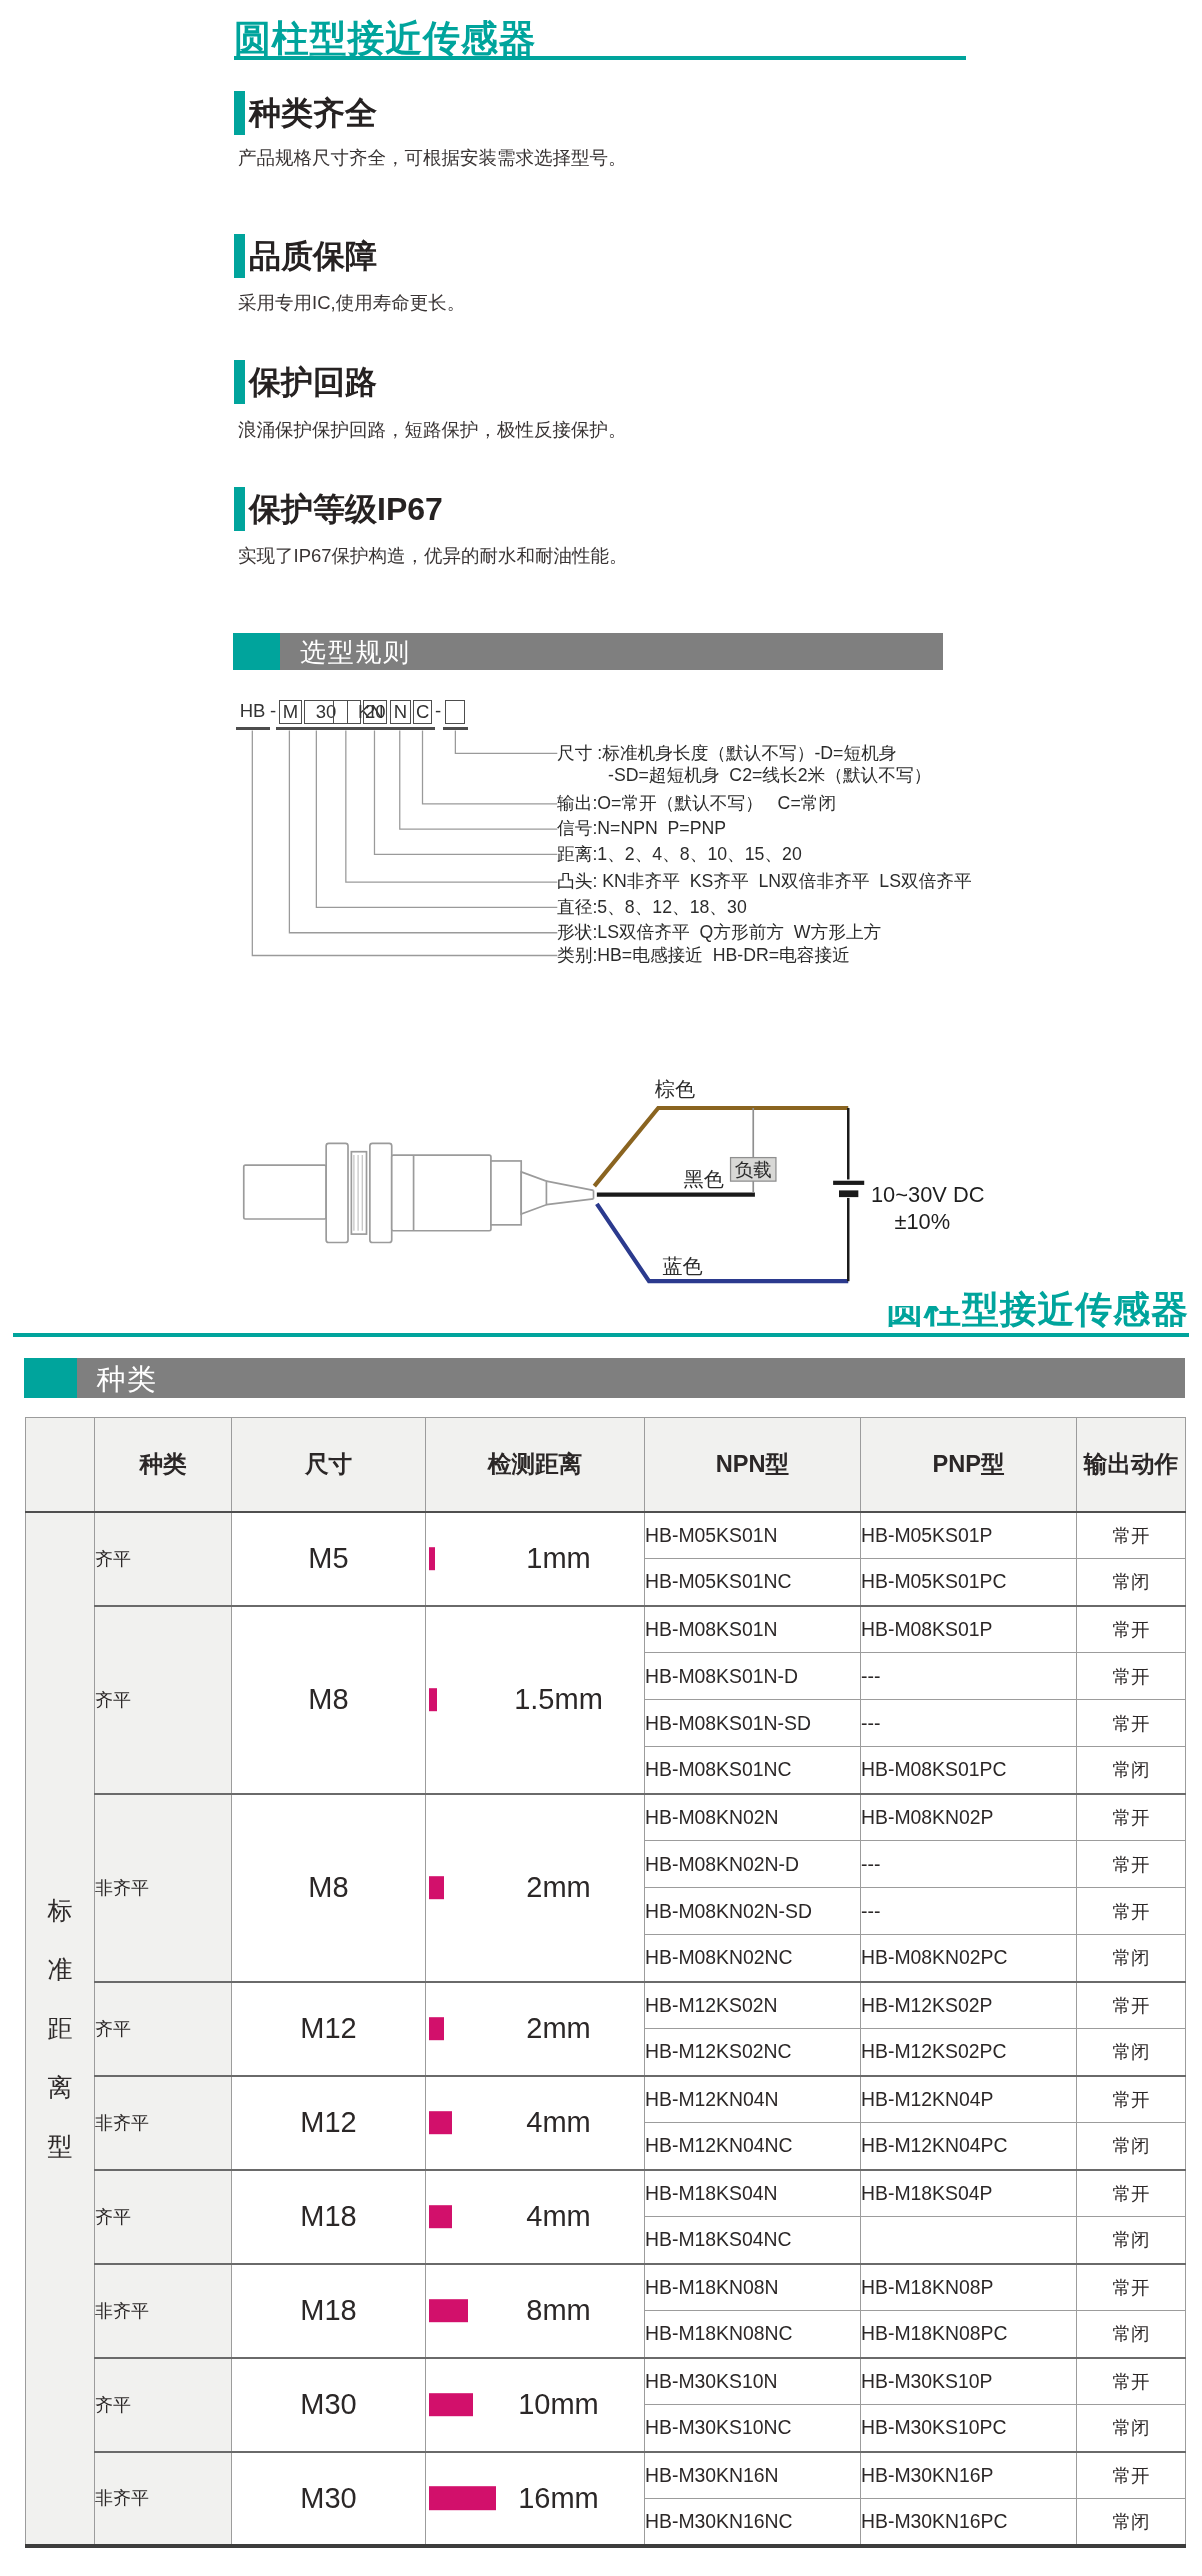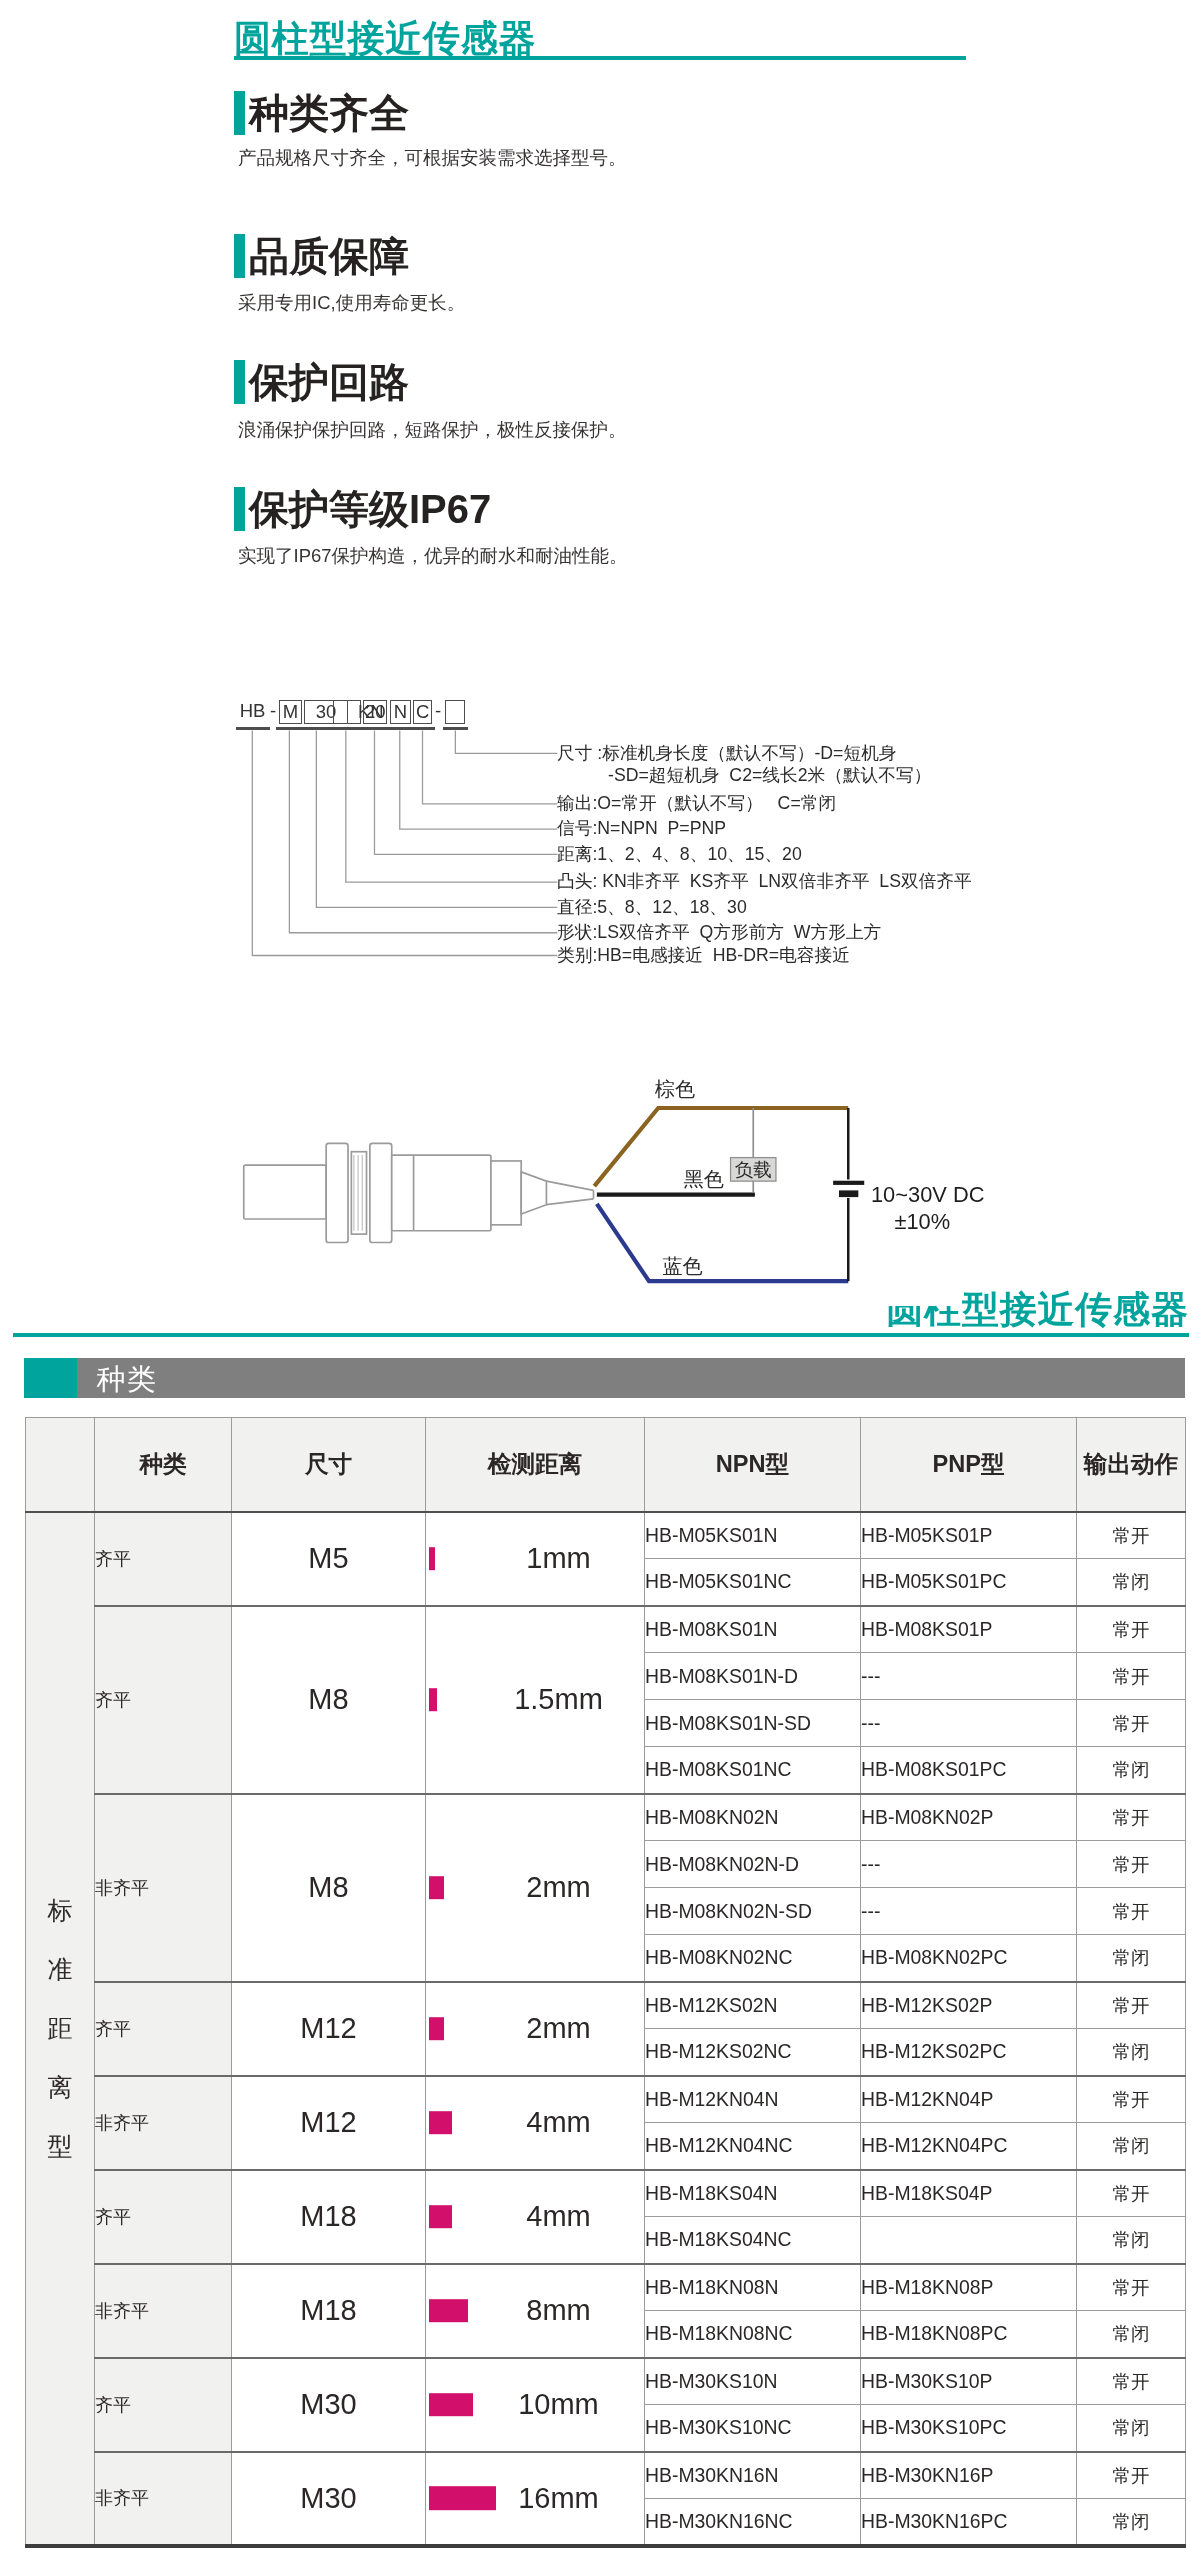--- a/index.html
+++ b/index.html
@@ -9,21 +9,21 @@
   }
   *{margin:0;padding:0;box-sizing:border-box;}
   body{background:#e8e8e8;font-family:"Liberation Sans","DejaVu Sans",sans-serif;}
   .page{position:relative;width:1203px;height:2576px;background:#ffffff;margin:0 auto;overflow:hidden;}
 
   
   .title1{position:absolute;left:234px;top:13.5px;font-size:37px;font-weight:bold;color:var(--teal);letter-spacing:0.8px;}
   .title1-underline{position:absolute;left:234px;top:56px;width:732px;height:4.2px;background:var(--teal);}
 
   .feature-bar{position:absolute;width:11px;height:44px;background:var(--teal);}
-  .feature-heading{position:absolute;left:249px;height:44px;line-height:44px;font-size:40px;font-weight:bold;color:#262222;}
+  .feature-heading{position:absolute;left:249px;height:44px;line-height:44px;font-size:32px;font-weight:bold;color:#262222;}
   .feature-body{position:absolute;left:238px;font-size:18.5px;color:#393434;white-space:pre;}
 
   
   .section-bar{position:absolute;left:233px;width:710px;height:37px;background:var(--bar_gray);}
   .section-bar .sq{position:absolute;left:0;top:0;width:47px;height:37px;background:var(--teal);}
   .section-bar .bar-title{position:absolute;left:67px;top:0;height:37px;line-height:39px;font-size:26px;color:#ffffff;letter-spacing:1.7px;}
   .cat-bar{position:absolute;left:24.4px;top:1358px;width:1161px;height:40px;background:var(--bar_gray);}
   .cat-bar .sq{position:absolute;left:0;top:0;width:53px;height:40px;background:var(--teal);}
   .cat-bar .bar-title{position:absolute;left:72px;top:0;height:40px;line-height:42px;font-size:29px;color:#ffffff;letter-spacing:1.7px;}
 
@@ -80,20 +80,24 @@
       <div class="feature-heading" style="top: 234px;">品质保障</div>
       <div class="feature-body" style="top: 290px;">采用专用IC,使用寿命更长。</div>
       <div class="feature-bar" style="left: 234px; top: 360px;"></div>
       <div class="feature-heading" style="top: 360px;">保护回路</div>
       <div class="feature-body" style="top: 417px;">浪涌保护保护回路，短路保护，极性反接保护。</div>
       <div class="feature-bar" style="left: 234px; top: 487px;"></div>
       <div class="feature-heading" style="top: 487px;">保护等级IP67</div>
       <div class="feature-body" style="top: 543px;">实现了IP67保护构造，优异的耐水和耐油性能。</div>
     </div>
 
+  <div class="section-bar" style="top:633px">
+    <div class="sq"></div>
+    <span class="bar-title">选型规则</span>
+  </div>
   <div id="code-row">
       <div class="code-seg" style="left: 238px; width: 29px;">HB</div>
       <div class="code-underline" style="left: 236px; width: 34px;"></div>
       <div class="code-seg" style="left: 269px; width: 8.4px;">-</div>
       <div class="code-seg box" style="left: 279px; width: 23px;">M</div>
       <div class="code-underline" style="left: 276px; width: 28px;"></div>
       <div class="code-seg box" style="left: 304px; width: 44px;">30</div>
       <div class="code-underline" style="left: 301px; width: 31px;"></div>
       <div class="code-seg box" style="left: 333px; width: 28px; padding-left: 24px;">KN</div>
       <div class="code-underline" style="left: 330px; width: 33px;"></div>

